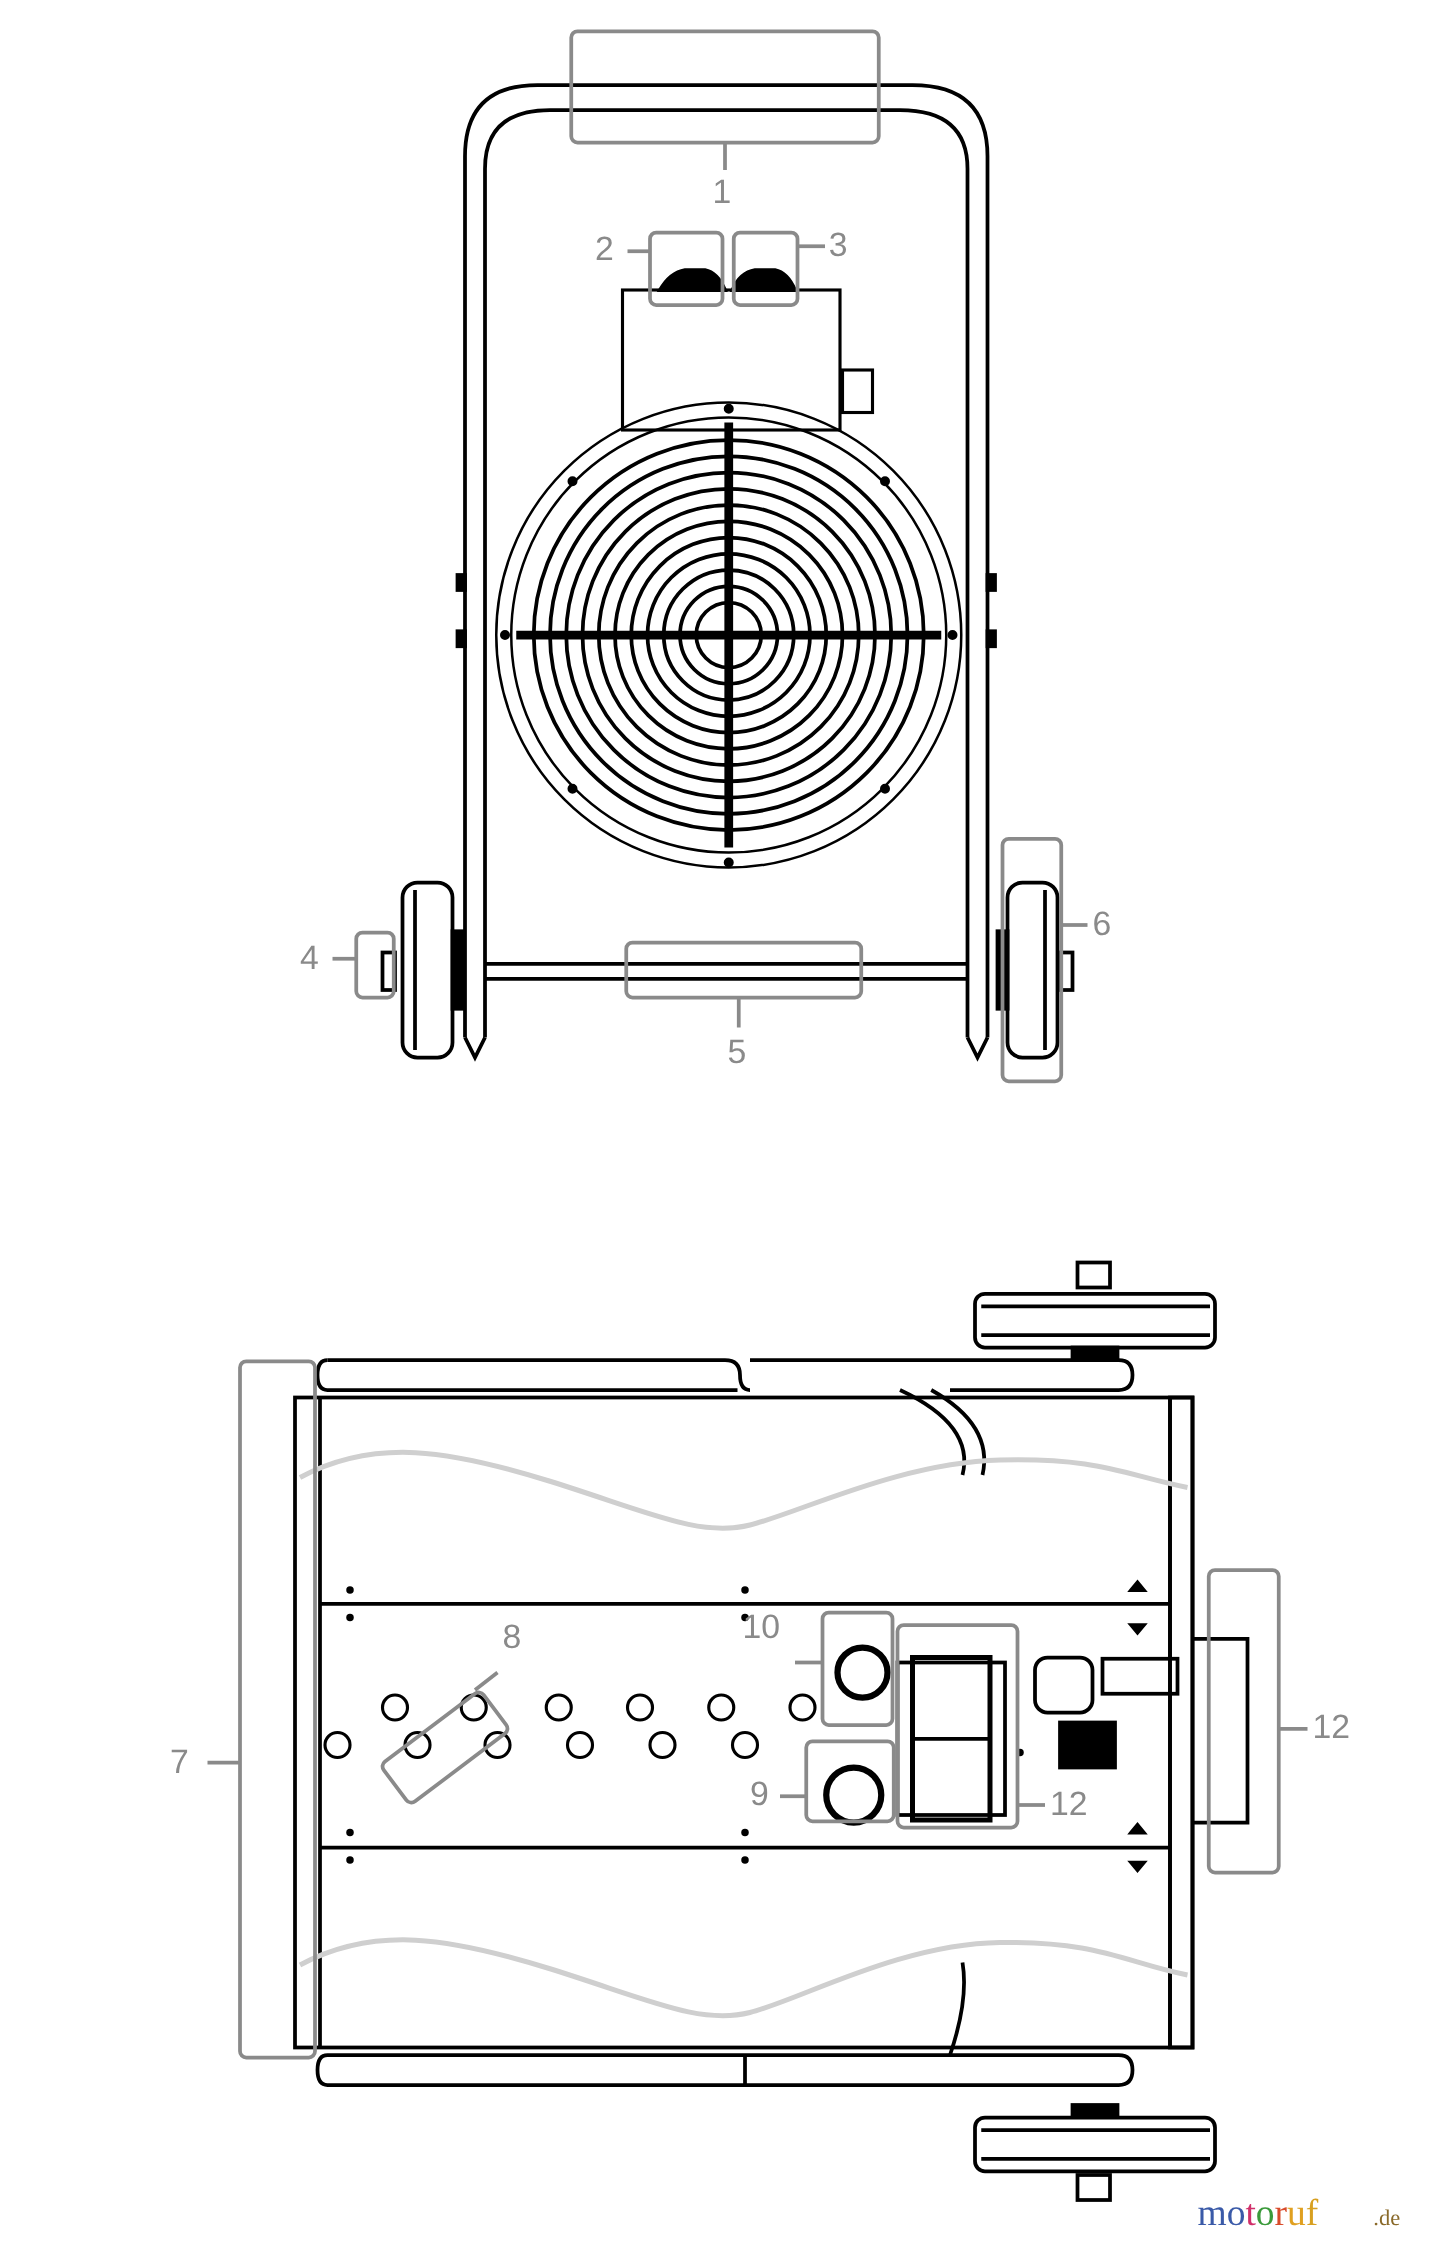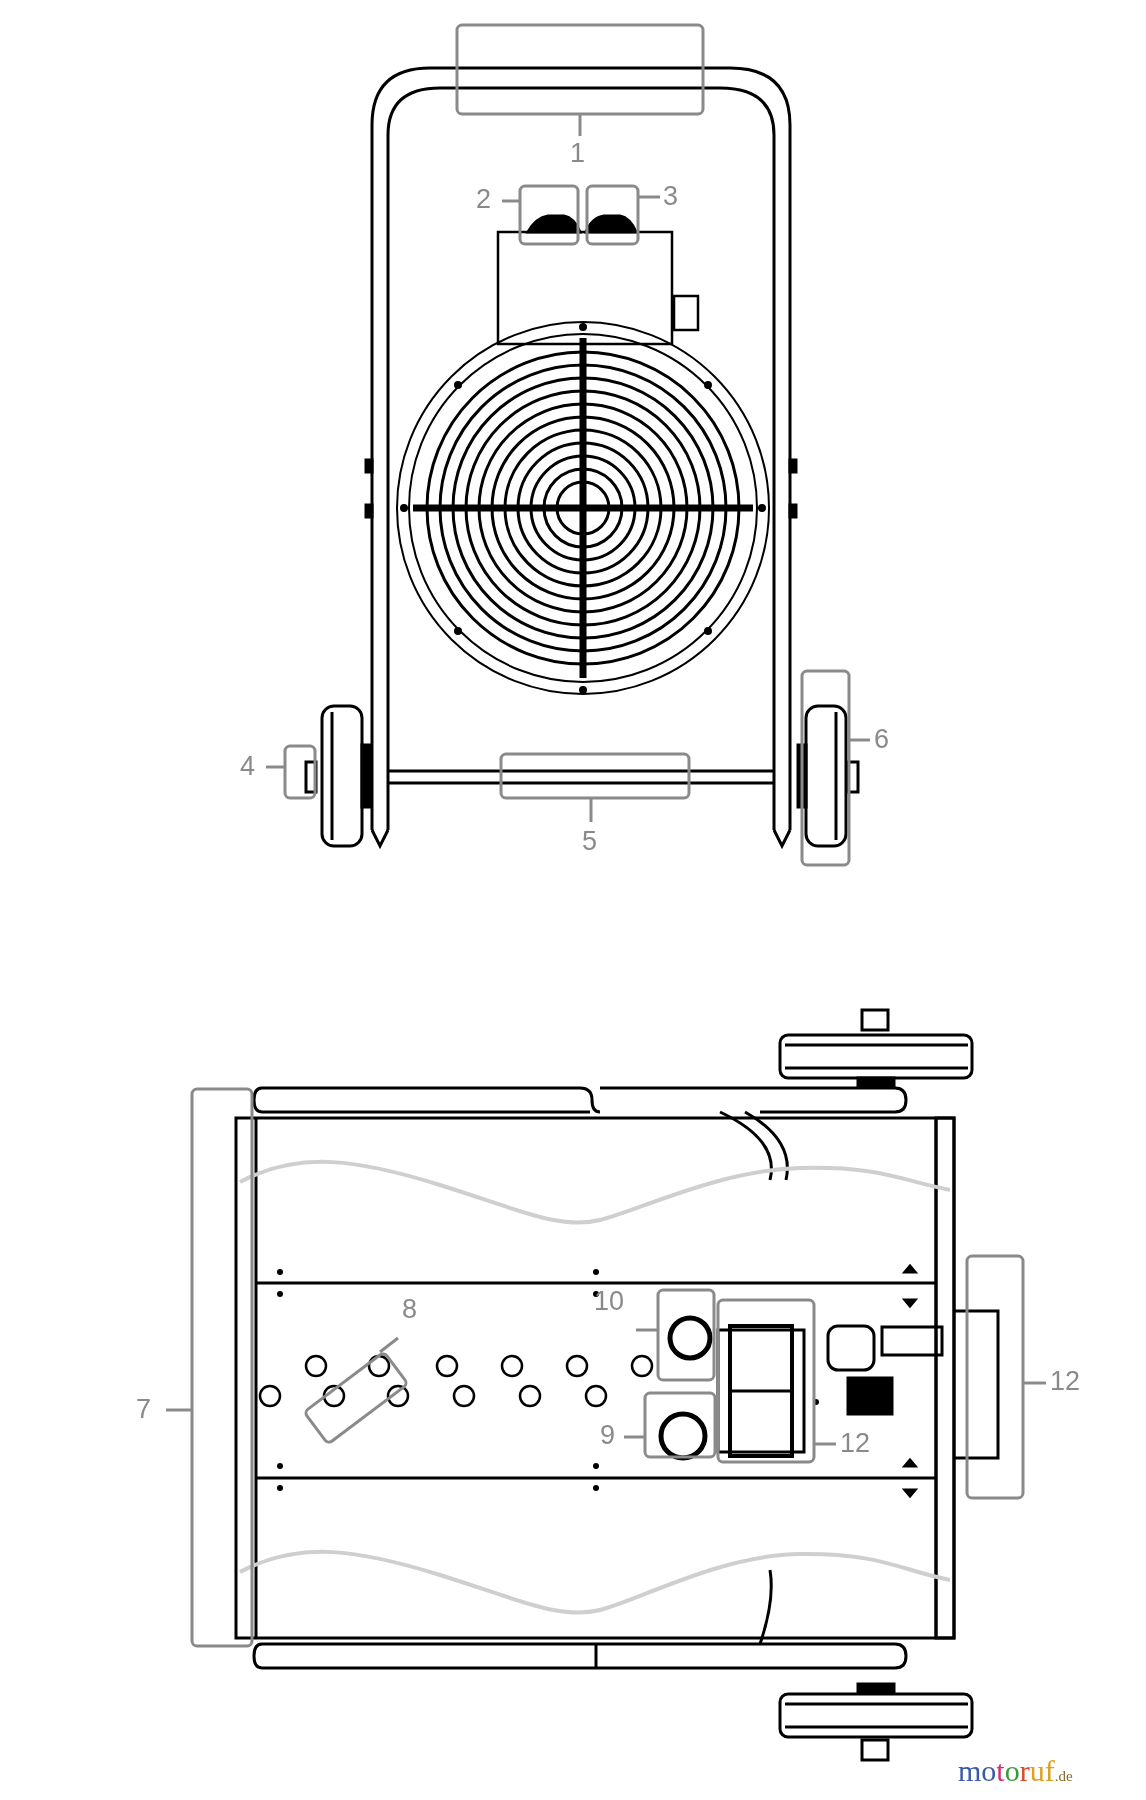--- a/index.html
+++ b/index.html
@@ -1,20 +1,20 @@
 <!DOCTYPE html>
 <html><head>
 <meta charset="utf-8">
 <style>
   html,body{margin:0;padding:0;background:#ffffff;}
   body{width:1146px;height:1800px;position:relative;overflow:hidden;font-family:"Liberation Sans",sans-serif;}
   svg.diagram{position:absolute;left:0;top:0;}
   .callout-label{position:absolute;font-family:"Liberation Sans",sans-serif;font-size:27px;color:#8a8a8a;line-height:1;}
   .brand{position:absolute;left:958px;top:1756px;font-family:"Liberation Serif",serif;font-size:30px;line-height:1;letter-spacing:0px;}
-  .brand .tld{font-size:15px;color:#8a6a2a;}
+  .brand .tld{font-size:18px;color:#8a6a2a;margin-left:44px;}
 </style>
 </head>
 <body>
 
 <svg class="diagram" width="1146" height="1800" viewBox="0 0 1146 1800" xmlns="http://www.w3.org/2000/svg">
 
   <g fill="none" stroke="#000" stroke-width="3">
 
     <path d="M372 830 L372 125 Q372 68 430 68 L730 68 Q790 68 790 125 L790 830"></path>
 

